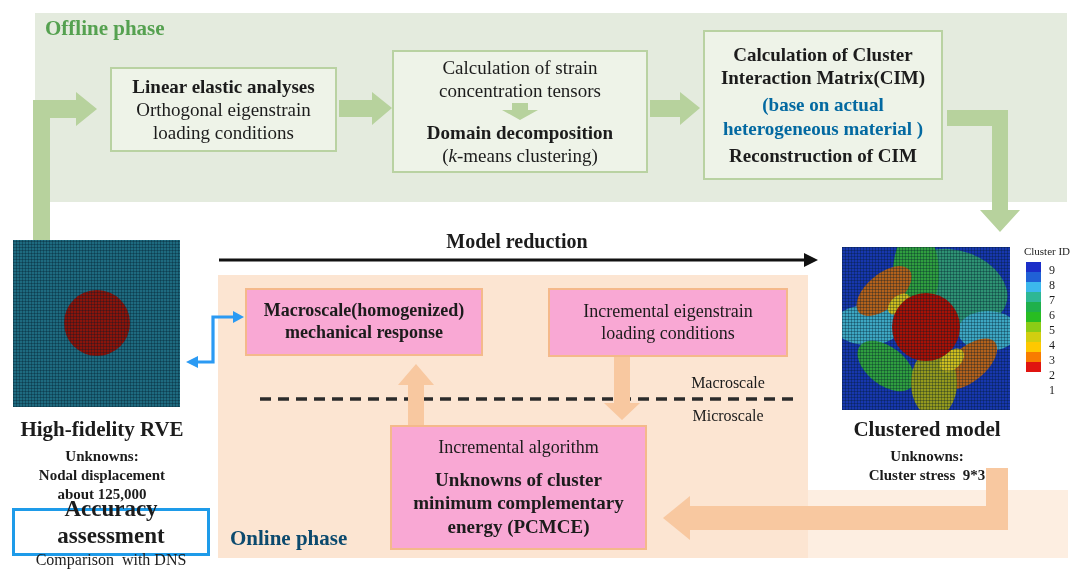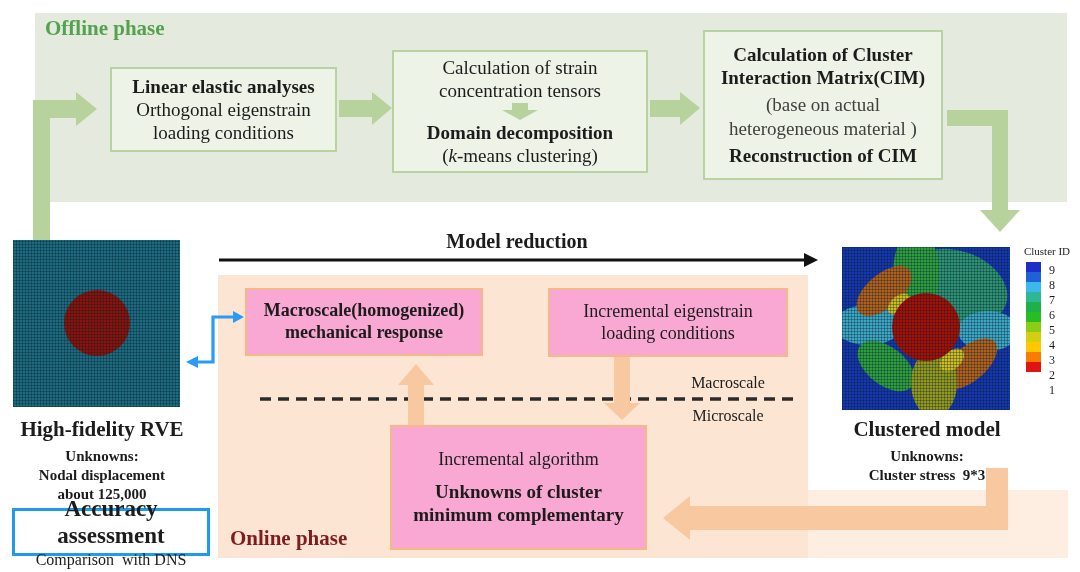--- a/index.html
+++ b/index.html
@@ -8,28 +8,28 @@
     font-family:"Liberation Serif", serif;color:#1c1c1c;position:relative;
   }
   .abs{position:absolute;}
   
   .offline-panel{left:35px;top:13px;width:1032px;height:189px;background:#e4ebde;}
   .online-panel{left:218px;top:275px;width:590px;height:283px;background:#fce5d2;}
   .pale-band{left:808px;top:490px;width:260px;height:68px;background:#fdeee1;}
   
   .phase-label{font-weight:bold;font-size:21px;}
   .offline-label{left:45px;top:16px;color:#55a150;}
-  .online-label{left:230px;top:526px;color:#7f1d1d;}
+  .online-label{left:230px;top:526px;color:#0c4a6e;}
   
   .box{display:flex;flex-direction:column;align-items:center;justify-content:center;
        text-align:center;line-height:1.22;z-index:5;}
   .gbox{background:#eef3e8;border:2px solid #b9d2a2;}
   .obox{background:#f9a8d4;border:2px solid #f4b98b;}
   .b{font-weight:bold;}
-  .red{color:#404040;font-weight:normal;}
+  .red{color:#0369a1;font-weight:bold;}
   .box1{left:110px;top:67px;width:223px;height:81px;font-size:19px;}
   .box2{left:392px;top:50px;width:252px;height:119px;font-size:19px;}
   .box3{left:703px;top:30px;width:236px;height:146px;font-size:19px;justify-content:center;}
   .macro-box{left:245px;top:288px;width:234px;height:64px;font-size:18px;font-weight:bold;}
   .eigen-box{left:548px;top:288px;width:236px;height:65px;font-size:18px;}
   .pcmce-box{left:390px;top:425px;width:253px;height:121px;font-size:18px;}
   .pcmce-box .gap{height:9px;}
   .pcmce-box .pb{font-size:19px;font-weight:bold;}
   
   .model-reduction{left:397px;top:230px;width:240px;text-align:center;
@@ -138,20 +138,21 @@
 <div class="abs box obox eigen-box">
   <div>Incremental eigenstrain</div>
   <div>loading conditions</div>
 </div>
 
 <div class="abs box obox pcmce-box">
   <div>Incremental algorithm</div>
   <div class="gap"></div>
   <div class="pb">Unknowns of cluster</div>
   <div class="pb">minimum complementary</div>
+  <div class="pb">energy (PCMCE)</div>
 </div>
 
 <div class="abs scale-lbl" style="left:673px;top:374px;">Macroscale</div>
 <div class="abs scale-lbl" style="left:673px;top:407px;">Microscale</div>
 
 <div class="abs rve">
   <div class="abs rve-circle"></div>
   <div class="abs mesh"></div>
 </div>
 

